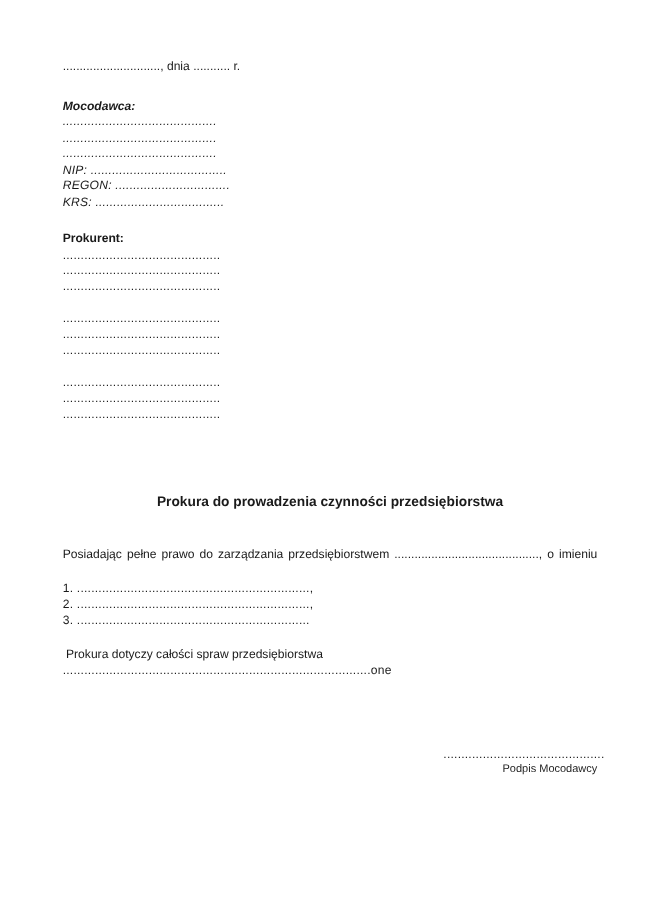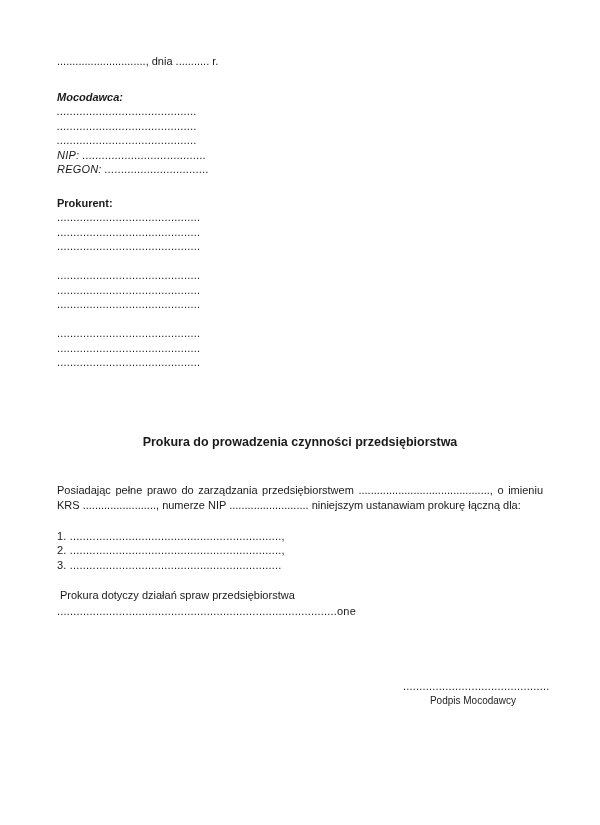--- a/index.html
+++ b/index.html
@@ -63,20 +63,21 @@
     margin-top: 60px;
     margin-left: auto;
     width: 140px;
     text-align: center;
   }
   .sig-dots { white-space: nowrap; letter-spacing: 0.2px; }
   .sig-label {
     font-size: 10px;
     line-height: 13px;
     color: #222;
+    text-align: right;
   }
 </style>
 </head>
 <body>
 
 <div class="page">
 
   <div class="date-row">............................., dnia ........... r.</div>
 
   <section class="sec-mocodawca">
@@ -84,20 +85,24 @@
     <div class="dotline">...........................................</div>
     <div class="dotline">...........................................</div>
     <div class="dotline">...........................................</div>
     <div class="fieldline">
       <span>NIP:</span>
       <span>......................................</span>
     </div>
     <div class="fieldline">
       <span>REGON:</span>
       <span>................................</span>
+    </div>
+    <div class="fieldline">
+      <span>KRS:</span>
+      <span>....................................</span>
     </div>
   </section>
 
   <section class="sec-prokurent">
     <div class="sec-label">Prokurent:</div>
     <div class="pk-group">
       <div class="dotline">............................................</div>
       <div class="dotline">............................................</div>
       <div class="dotline">............................................</div>
     </div>
@@ -110,32 +115,31 @@
       <div class="dotline">............................................</div>
       <div class="dotline">............................................</div>
       <div class="dotline">............................................</div>
     </div>
   </section>
 
   <h1 class="doc-title">Prokura do prowadzenia czynności przedsiębiorstwa</h1>
 
   <section class="para para1">
     <div class="jline">Posiadając pełne prawo do zarządzania przedsiębiorstwem ..........................................., o imieniu</div>
-    <div>KRS ........................, numerze NIP .......................... niniejszym ustanawiam prokurę łączną dla:</div>
   </section>
 
   <section class="num-list">
     <div class="dotline">1. .................................................................,</div>
     <div class="dotline">2. .................................................................,</div>
     <div class="dotline">3. .................................................................</div>
   </section>
 
 
   <section class="para3">
-    <div class="p3-line1">Prokura dotyczy działań spraw przedsiębiorstwa</div>
+    <div class="p3-line1">Prokura dotyczy całości spraw przedsiębiorstwa</div>
     <div class="p3-dots">......................................................................................one</div>
   </section>
 
   <section class="signature">
     <div class="sig-dots">.............................................</div>
     <div class="sig-label">Podpis Mocodawcy</div>
   </section>
 
 </div>
 

